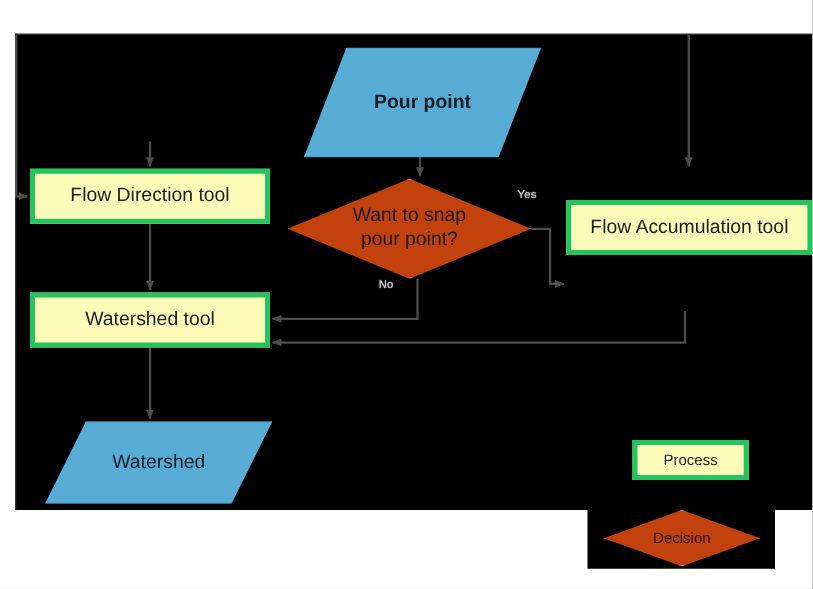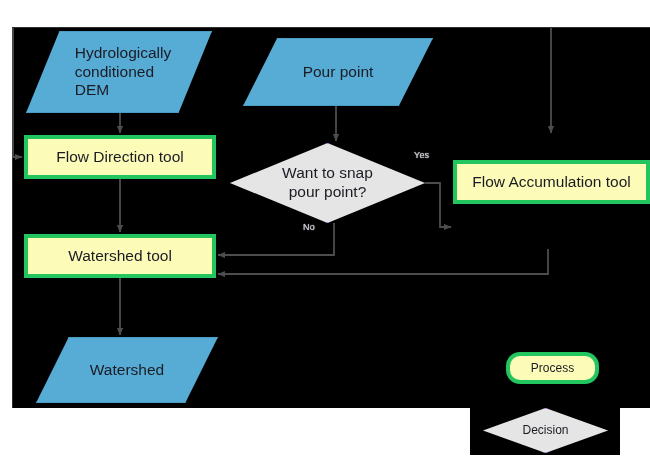--- a/index.html
+++ b/index.html
@@ -67,40 +67,40 @@
     -webkit-clip-path: polygon(18% 0%, 100% 0%, 82% 100%, 0% 100%);
     clip-path: polygon(18% 0%, 100% 0%, 82% 100%, 0% 100%);
   }
   
   .process-shape {
     background: #fcfcb8;
     border: 4px solid #22c55e;
   }
   
   .decision-shape {
-    background: #e5e5e5;
+    background: #c2410c;
     border: 1px solid #b079cc;
     -webkit-clip-path: polygon(50% 0%, 100% 50%, 50% 100%, 0% 50%);
     clip-path: polygon(50% 0%, 100% 50%, 50% 100%, 0% 50%);
   }
 
   
   #n-dem      { left: 26px;  top: 31px;  width: 186px; height: 82px;  font-size: 15.5px; }
   #n-dem .label { text-align: left; padding-left: 14px; }
-  #n-pour     { left: 243px; top: 38px;  width: 190px; height: 68px;  font-size: 15.5px; }
+  #n-pour     { left: 243px; top: 38px;  width: 190px; height: 88px;  font-size: 15.5px; font-weight: bold; }
   #n-fdir     { left: 24px;  top: 135px; width: 192px; height: 44px;  font-size: 15.5px; }
   #n-facc     { left: 453px; top: 135px; width: 197px; height: 44px;  font-size: 15.5px; margin-top: 25px; }
   #n-decide   { left: 230px; top: 143px; width: 195px; height: 80px;  font-size: 15.5px; }
   #n-snap     { left: 453px; top: 205px; width: 197px; height: 44px;  font-size: 15.5px; }
   #n-wshtool  { left: 24px;  top: 234px; width: 192px; height: 44px;  font-size: 15.5px; }
   #n-wshed    { left: 36px;  top: 337px; width: 182px; height: 66px;  font-size: 15.5px; }
 
   
   #lg-data    { left: 505px; top: 311px; width: 102px; height: 21px; font-size: 12px; }
-  #lg-proc    { left: 506px; top: 352px; width: 93px;  height: 32px; font-size: 12px; border-radius: 14px; }
+  #lg-proc    { left: 506px; top: 352px; width: 93px;  height: 32px; font-size: 12px; }
   #lg-dec     { left: 483px; top: 408px; width: 125px; height: 45px; font-size: 12px; }
 
   
   .branch-label {
     position: absolute;
     font-size: 9px;
     letter-spacing: .2px;
     color: #cfcfcf;
     text-shadow: 0 0 1px #4060ff, 0 0 1px #ffd000;
     text-align: right;
@@ -139,25 +139,20 @@
       <path d="M334,223 L334,255 L218,255"></path>
 
       <path d="M548,249 L548,274 L218,274"></path>
 
       <path d="M120,179 L120,232"></path>
 
       <path d="M120,278 L120,335"></path>
     </g>
   </svg>
 
-  <div class="node data-shape" id="n-dem">
-    <span class="label">Hydrologically
-conditioned
-DEM</span>
-  </div>
 
   <div class="node data-shape" id="n-pour">
     <span class="label">Pour point</span>
   </div>
 
   <div class="node process-shape" id="n-fdir">
     <span class="label">Flow Direction tool</span>
   </div>
 
   <div class="node process-shape" id="n-facc">

